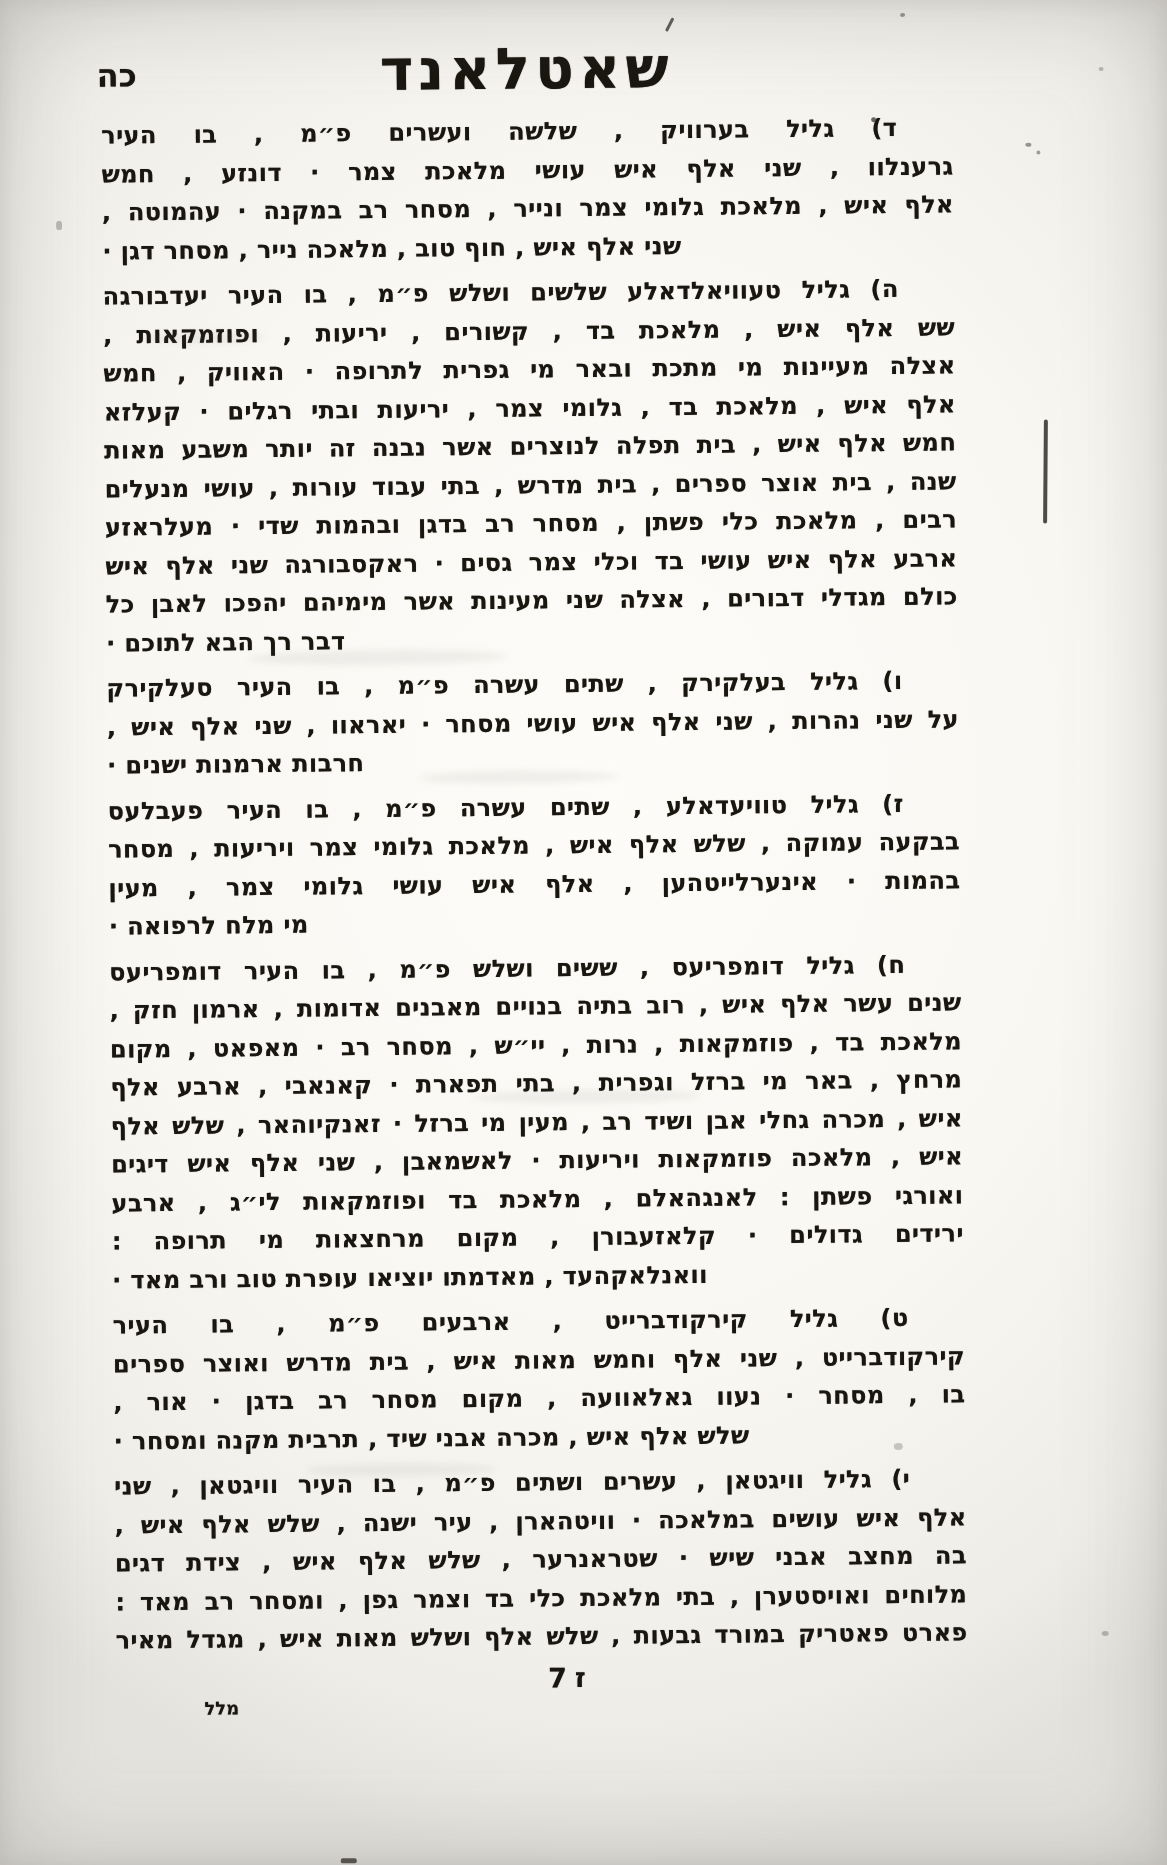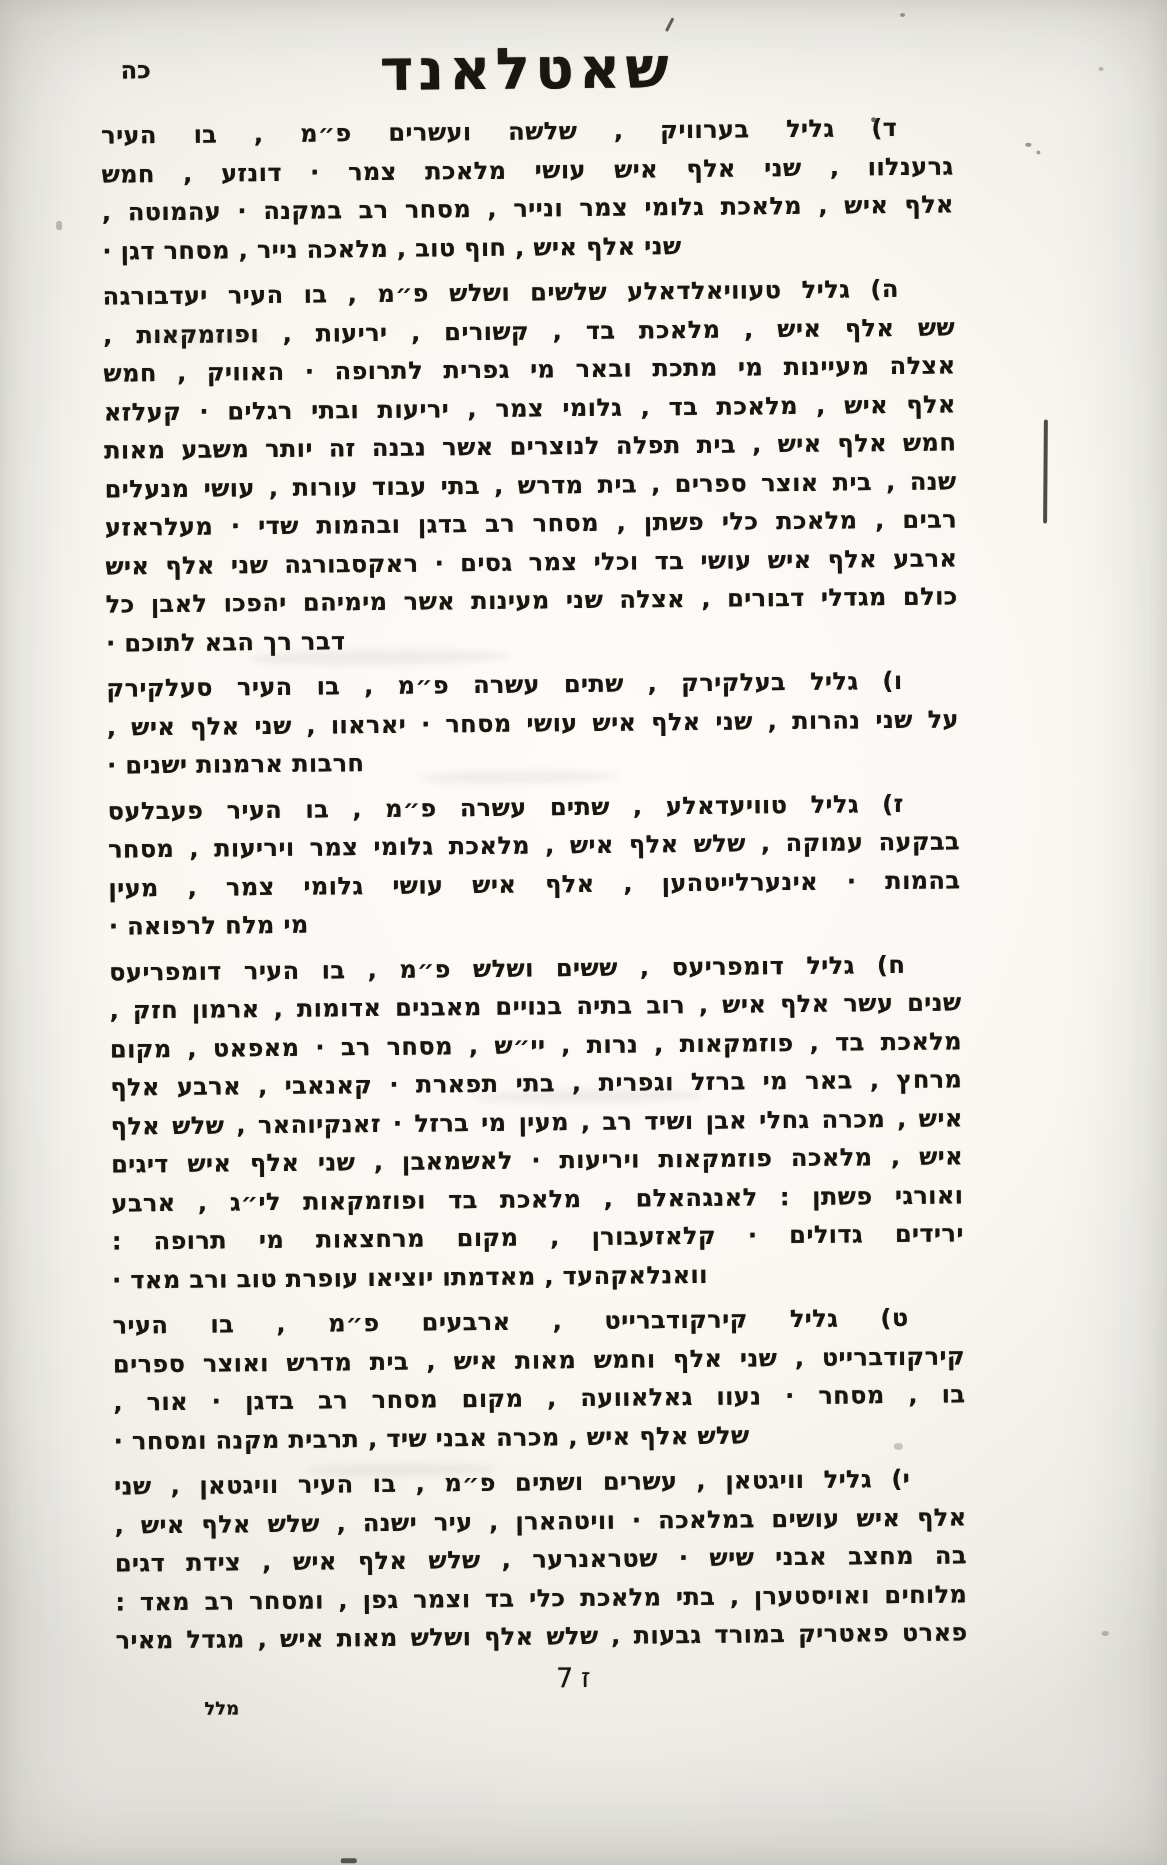--- a/index.html
+++ b/index.html
@@ -15,41 +15,39 @@
   }
   .scan{position:absolute;inset:0;transform:rotate(-0.55deg);transform-origin:50% 45%;}
   
   .header{position:absolute;top:36px;left:108px;width:852px;height:70px;}
   .title{
     display:block;text-align:center;font-size:57px;font-weight:bold;
     letter-spacing:5px;line-height:64px;direction:rtl;
     text-shadow:0 0 1px rgba(20,15,5,.7);
   }
   .pagenum{
-    position:absolute;left:-4px;top:16px;font-size:24px;font-weight:bold;direction:rtl;
+    position:absolute;left:-4px;top:16px;font-size:32px;font-weight:bold;direction:rtl;
     text-shadow:0 0 1px rgba(20,15,5,.6);
-    margin-left:24px;
   }
   
   .body{
     position:absolute;top:112px;left:108px;width:852px;direction:rtl;
     font-size:24px;font-weight:bold;line-height:38.5px;letter-spacing:.4px;
     text-shadow:0 0 .8px rgba(25,20,10,.55);
   }
   .paragraph{margin:0 0 7px 0;}
   .paragraph:last-child{margin-bottom:0;}
   .line{text-align:justify;text-align-last:justify;white-space:normal;}
   .line.first{padding-right:56px;}
   .line.last{text-align:left;text-align-last:left;}
   
   .signature{
     position:absolute;left:540px;top:1662px;direction:ltr;
-    font-size:27px;font-weight:normal;letter-spacing:8px;
+    font-size:27px;font-weight:bold;letter-spacing:8px;
     text-shadow:0 0 1px rgba(25,20,10,.5);
-    margin-left:8px;
   }
   .catchword{
     position:absolute;left:196px;top:1694px;direction:rtl;
     font-size:18px;font-weight:bold;
     text-shadow:0 0 1px rgba(25,20,10,.5);
   }
   
   .speck{position:absolute;background:#3a372f;border-radius:50%;}
   .s1{left:878px;top:120px;width:5px;height:5px;opacity:.75;}
   .s2{left:1032px;top:147px;width:6px;height:4px;opacity:.5;}

